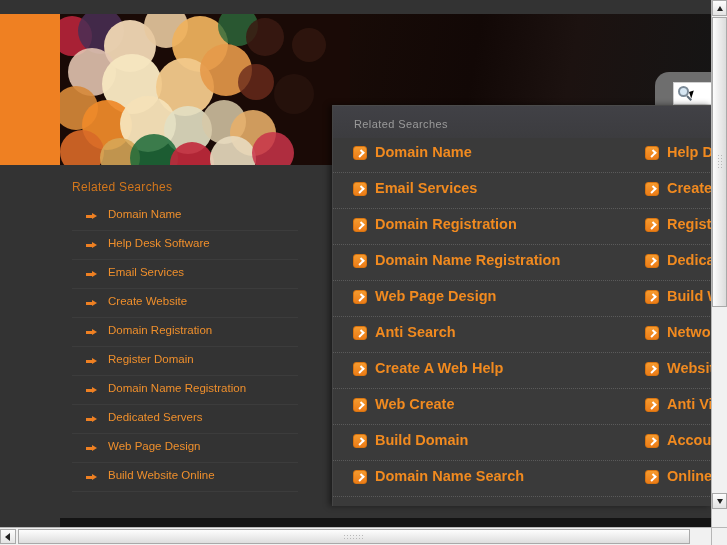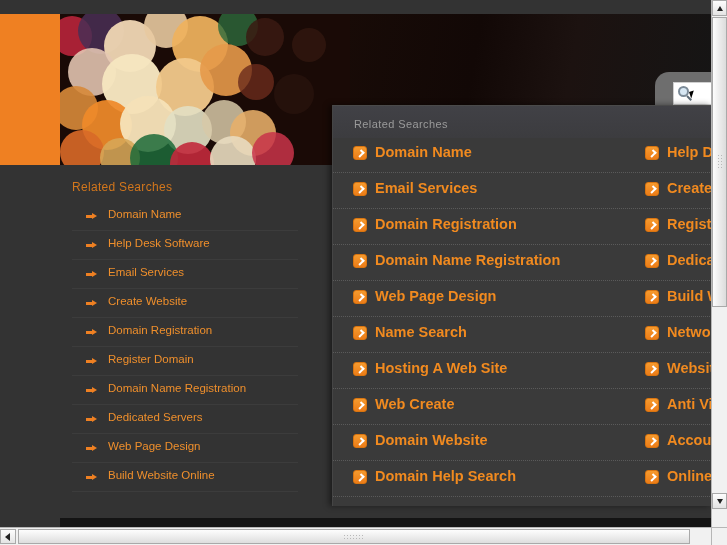--- a/index.html
+++ b/index.html
@@ -562,36 +562,36 @@
               </span>
             <span class="ov-label">Build Website Online</span>
           </div>
         </div>
 
         <div class="ov-row">
           <div class="ov-cell left">
             <span class="ov-icon">
                 <span class="chev"></span>
               </span>
-            <span class="ov-label">Name Search</span>
+            <span class="ov-label">Anti Search</span>
           </div>
           <div class="ov-cell right">
             <span class="ov-icon">
                 <span class="chev"></span>
               </span>
             <span class="ov-label">Network Monitoring</span>
           </div>
         </div>
 
         <div class="ov-row">
           <div class="ov-cell left">
             <span class="ov-icon">
                 <span class="chev"></span>
               </span>
-            <span class="ov-label">Hosting A Web Site</span>
+            <span class="ov-label">Create A Web Help</span>
           </div>
           <div class="ov-cell right">
             <span class="ov-icon">
                 <span class="chev"></span>
               </span>
             <span class="ov-label">Website Hosting</span>
           </div>
         </div>
 
         <div class="ov-row">
@@ -607,36 +607,36 @@
               </span>
             <span class="ov-label">Anti Virus Software</span>
           </div>
         </div>
 
         <div class="ov-row">
           <div class="ov-cell left">
             <span class="ov-icon">
                 <span class="chev"></span>
               </span>
-            <span class="ov-label">Domain Website</span>
+            <span class="ov-label">Build Domain</span>
           </div>
           <div class="ov-cell right">
             <span class="ov-icon">
                 <span class="chev"></span>
               </span>
             <span class="ov-label">Accounting Software</span>
           </div>
         </div>
 
         <div class="ov-row">
           <div class="ov-cell left">
             <span class="ov-icon">
                 <span class="chev"></span>
               </span>
-            <span class="ov-label">Domain Help Search</span>
+            <span class="ov-label">Domain Name Search</span>
           </div>
           <div class="ov-cell right">
             <span class="ov-icon">
                 <span class="chev"></span>
               </span>
             <span class="ov-label">Online Training</span>
           </div>
         </div>
 
       </div>

